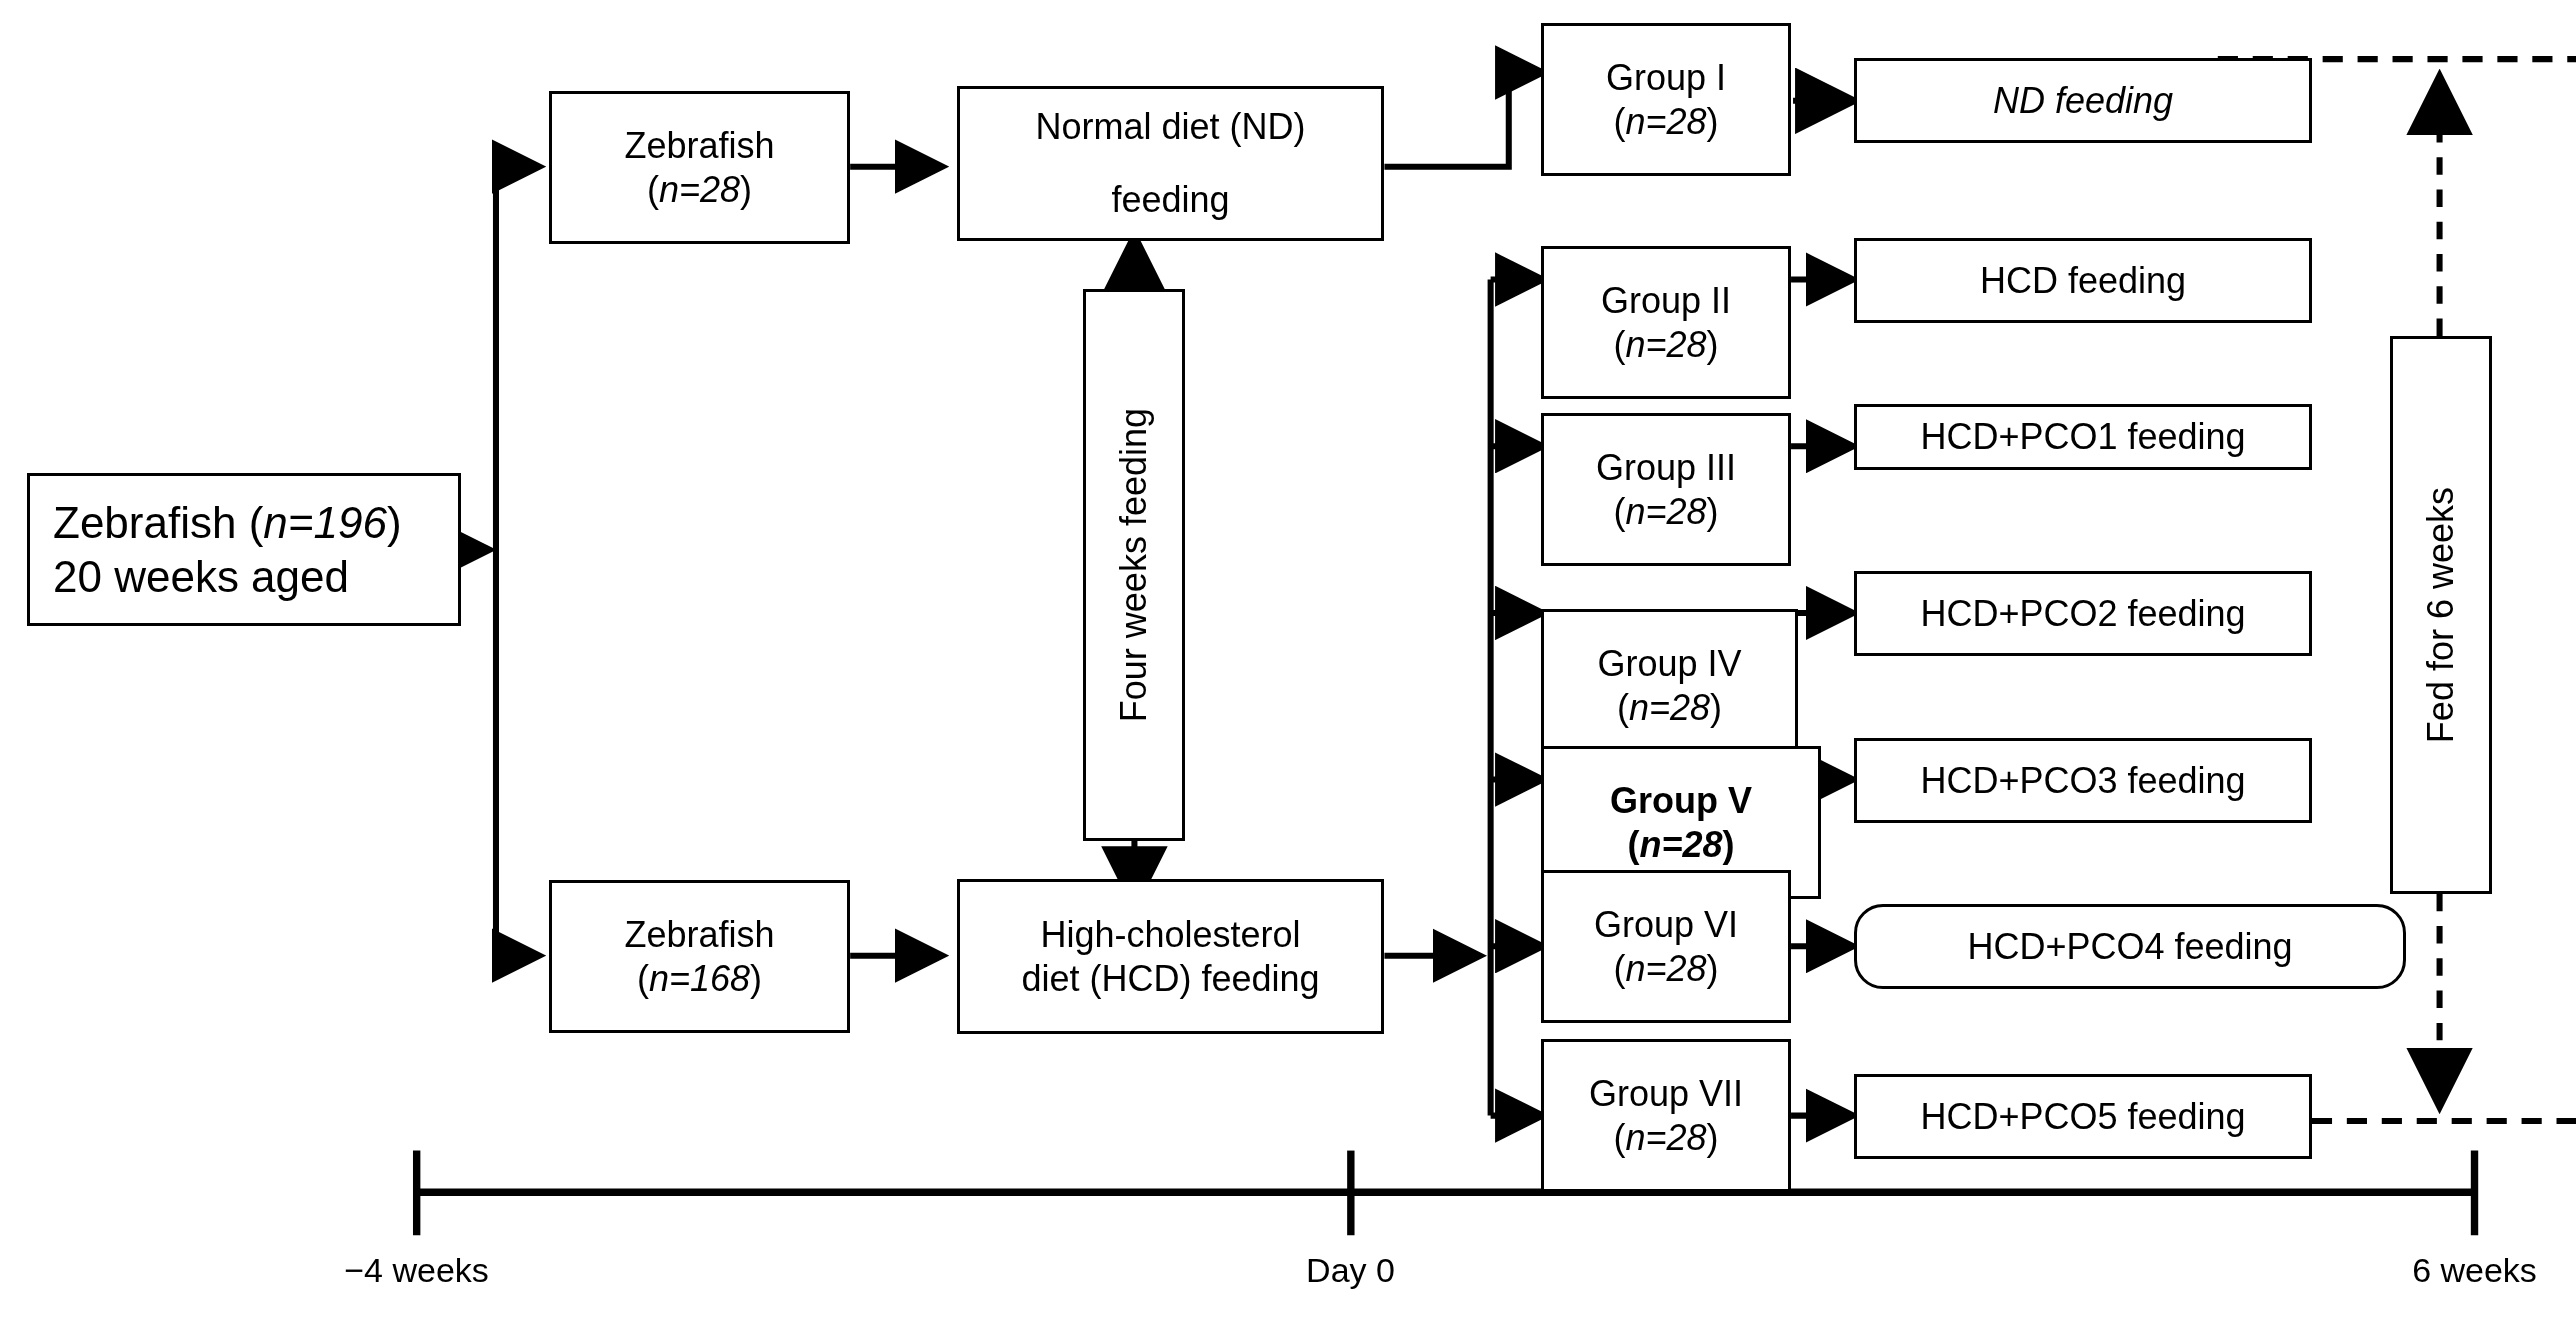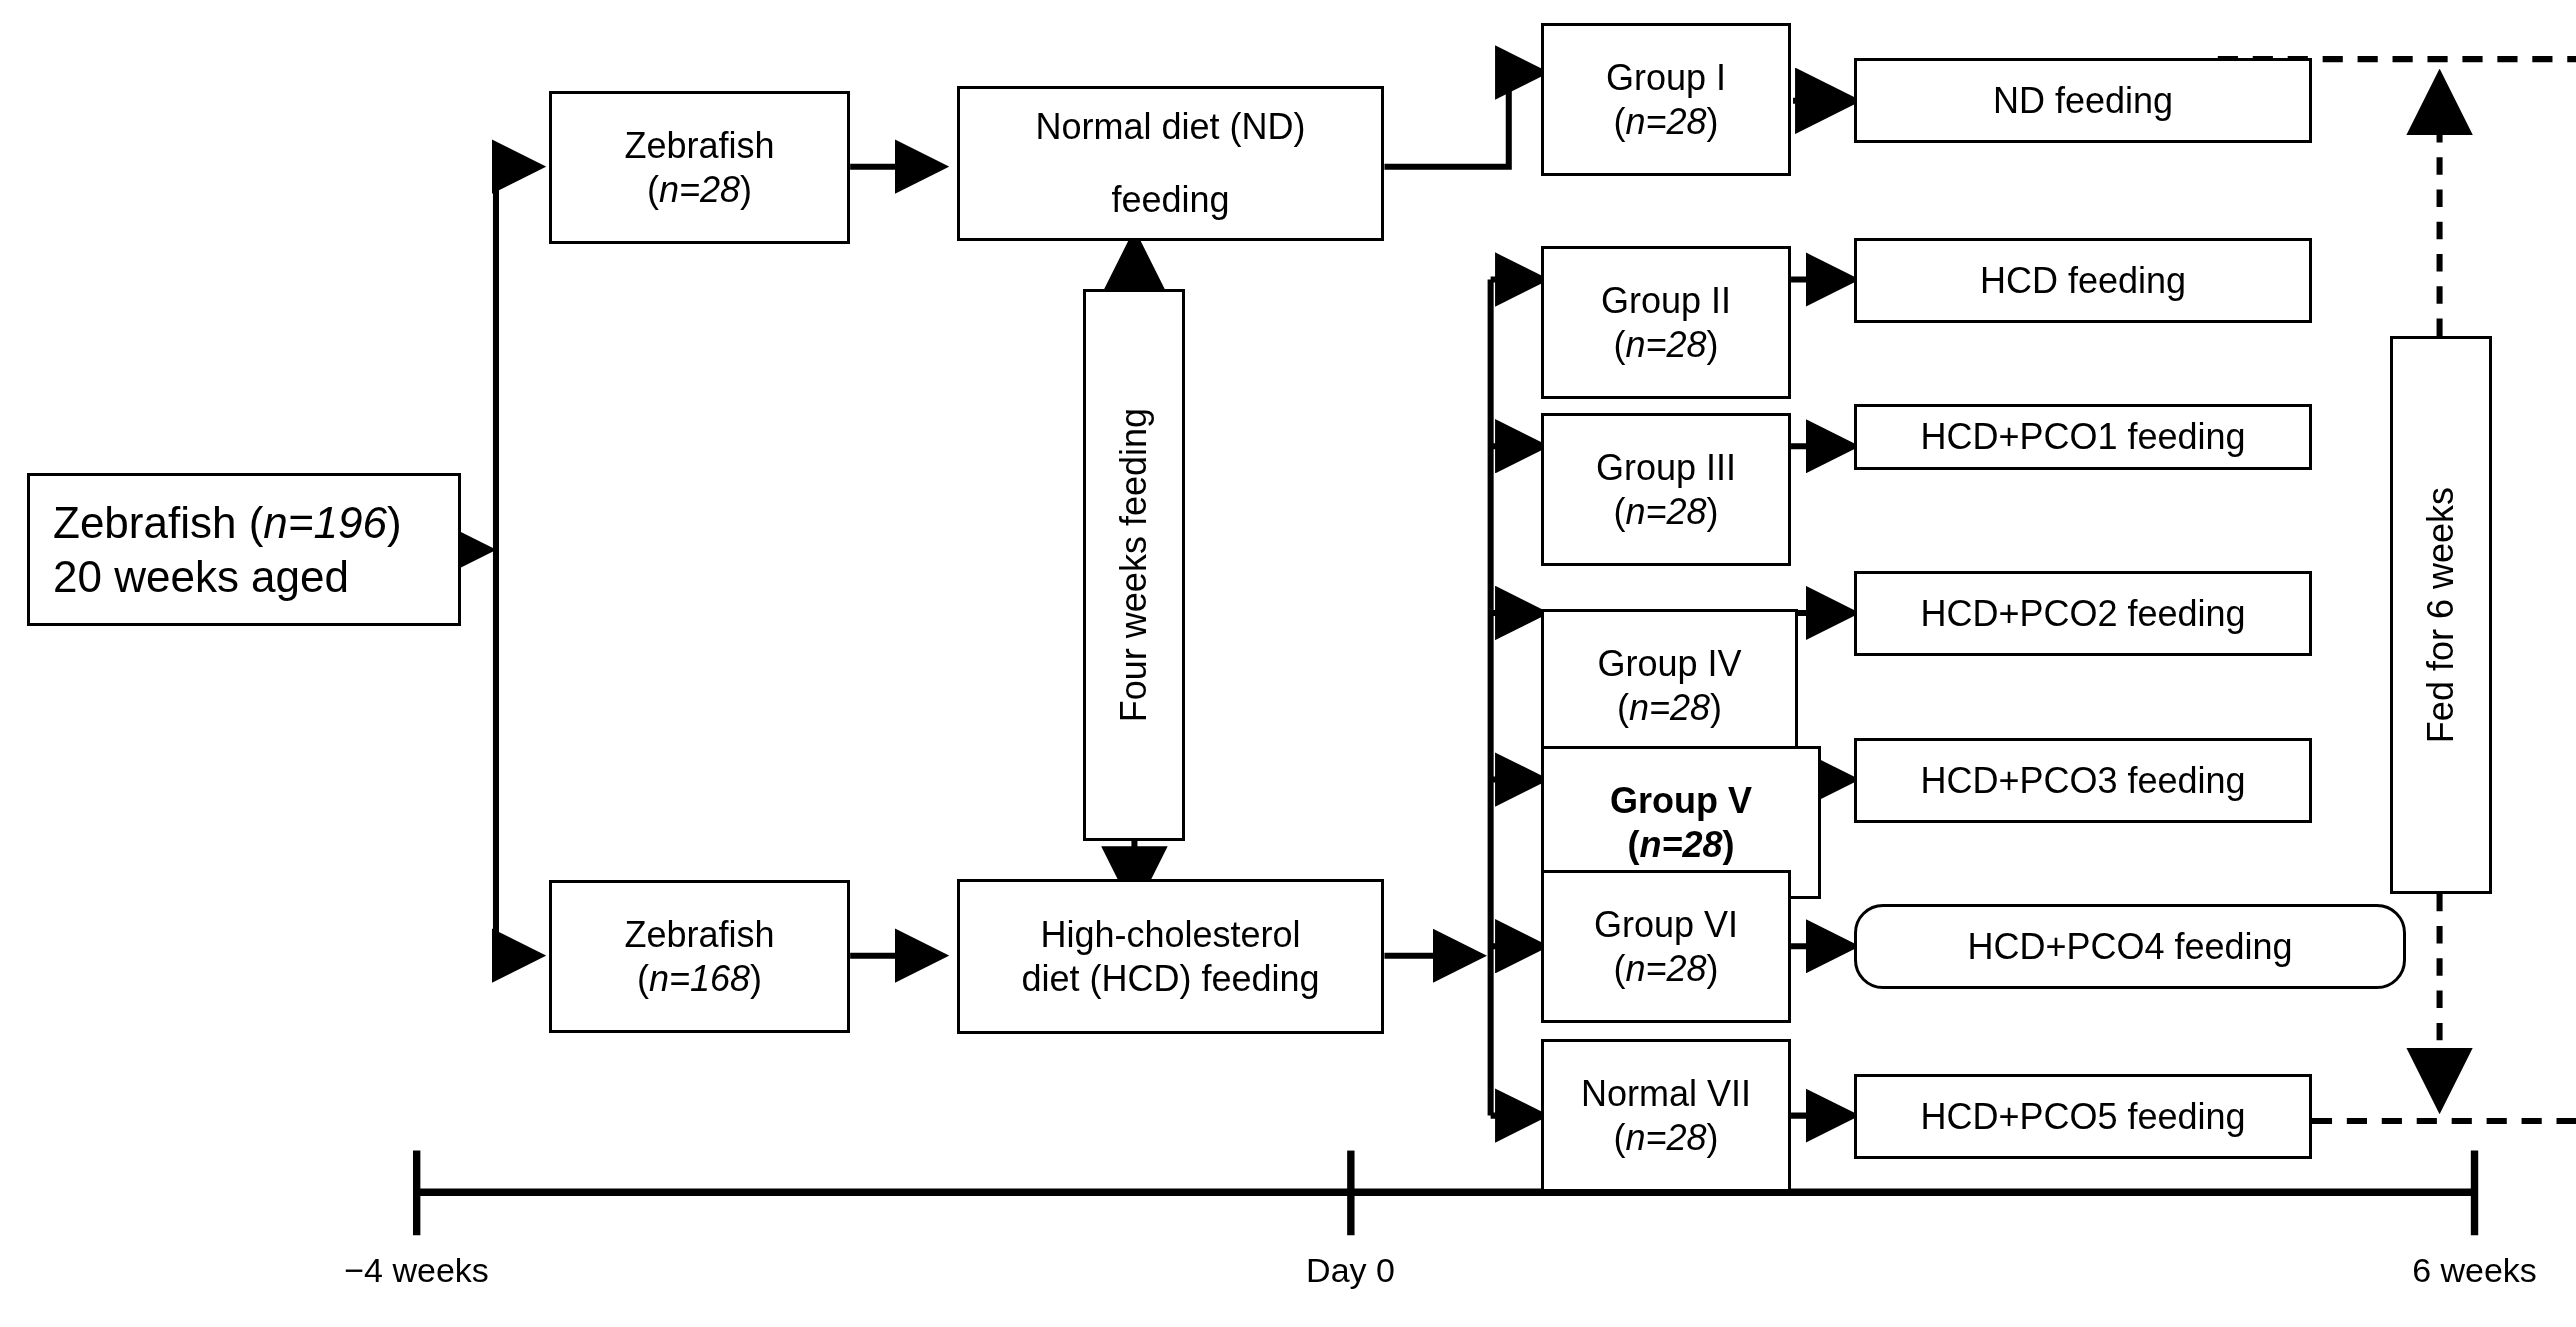--- a/index.html
+++ b/index.html
@@ -191,25 +191,25 @@
   </div>
   <div class="node" style="left:1541px; top:746px; width:280px; height:153px;font-weight:bold;">
     <span class="ln">Group V</span>
     <span class="ln"><span>(</span><em>n=28</em><span>)</span></span>
   </div>
   <div class="node" style="left:1541px; top:870px; width:250px; height:153px;">
     <span class="ln">Group VI</span>
     <span class="ln"><span>(</span><em>n=28</em><span>)</span></span>
   </div>
   <div class="node" style="left:1541px; top:1039px; width:250px; height:153px;">
-    <span class="ln">Normal VII</span>
-    <span class="ln"><span>(</span><em>n=28</em><span>)</span></span>
-  </div>
-
-  <div class="node" style="left:1854px; top:58px; width:458px; height:85px;">
+    <span class="ln">Group VII</span>
+    <span class="ln"><span>(</span><em>n=28</em><span>)</span></span>
+  </div>
+
+  <div class="node" style="left:1854px; top:58px; width:458px; height:85px;font-style:italic;">
     <span class="ln">ND feeding</span>
   </div>
   <div class="node" style="left:1854px; top:280px; width:458px; height:85px; transform:translateY(-42px);">
     <span class="ln">HCD feeding</span>
   </div>
   <div class="node" style="left:1854px; top:446px; width:458px; height:66px; transform:translateY(-42px);">
     <span class="ln">HCD+PCO1 feeding</span>
   </div>
   <div class="node" style="left:1854px; top:613px; width:458px; height:85px; transform:translateY(-42px);">
     <span class="ln">HCD+PCO2 feeding</span>

